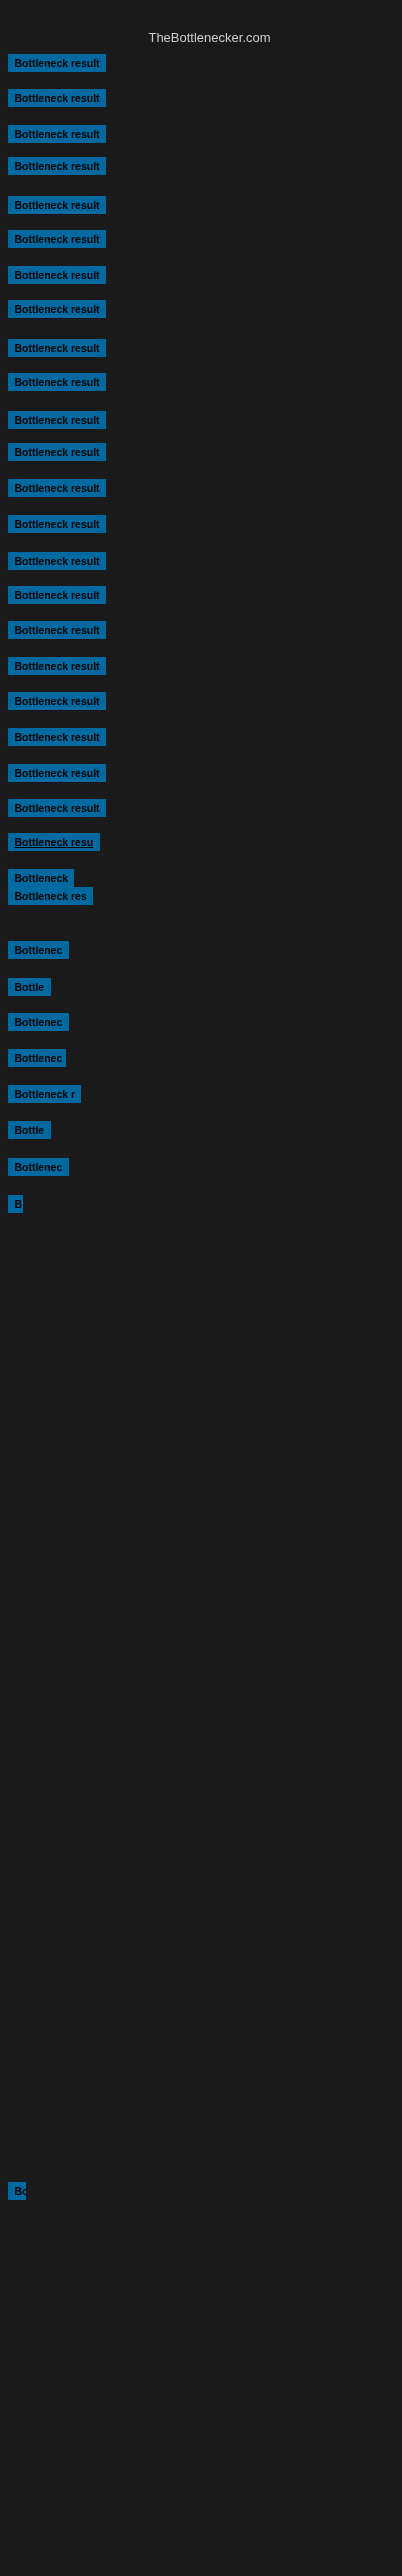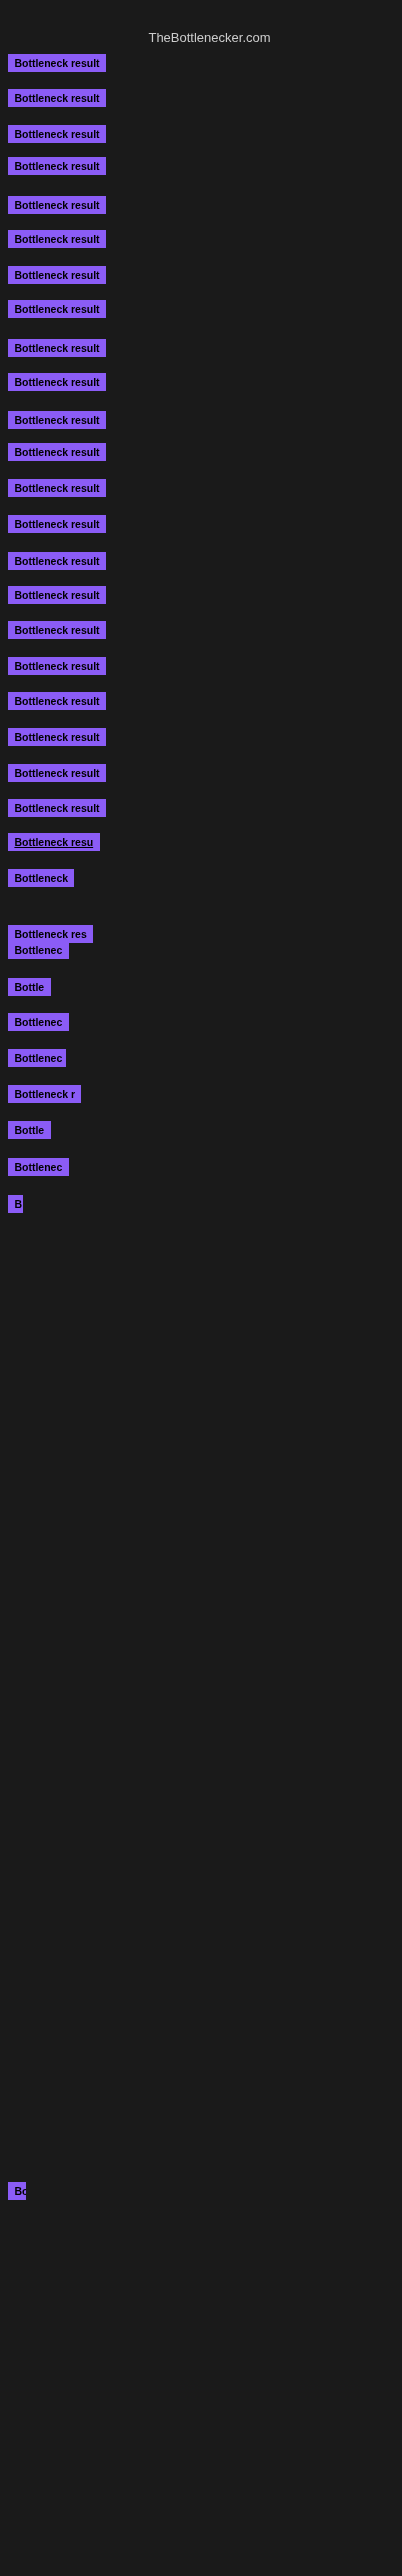--- a/index.html
+++ b/index.html
@@ -20,21 +20,21 @@
       text-align: center;
       color: #cccccc;
       font-size: 13px;
       padding: 6.4px 0;
       background-color: #1a1a1a;
     }
 
     .bottleneck-item {
       position: absolute;
       left: 0;
-      background-color: #8b5cf6;
+      background-color: #0369a1;
       color: #000000;
       font-size: 10.5px;
       font-weight: bold;
       padding: 3.2px 6.4px;
       white-space: nowrap;
       overflow: hidden;
     }
   </style>
 </head>
 <body>
@@ -59,21 +59,21 @@
       <div class="bottleneck-item" style="top: 544px; max-width: 109px;">Bottleneck result</div>
       <div class="bottleneck-item" style="top: 578px; max-width: 109px;">Bottleneck result</div>
       <div class="bottleneck-item" style="top: 613px; max-width: 109px;">Bottleneck result</div>
       <div class="bottleneck-item" style="top: 649px; max-width: 109px;">Bottleneck result</div>
       <div class="bottleneck-item" style="top: 684px; max-width: 109px;">Bottleneck result</div>
       <div class="bottleneck-item" style="top: 720px; max-width: 109px;">Bottleneck result</div>
       <div class="bottleneck-item" style="top: 756px; max-width: 105px;">Bottleneck result</div>
       <div class="bottleneck-item" style="top: 791px; max-width: 105px;">Bottleneck result</div>
       <div class="bottleneck-item" style="top: 825px; max-width: 93px; text-decoration: underline;">Bottleneck resu</div>
       <div class="bottleneck-item" style="top: 861px; max-width: 68px;">Bottleneck</div>
-      <div class="bottleneck-item" style="top: 917px; max-width: 87px;">Bottleneck res</div>
+      <div class="bottleneck-item" style="top: 879px; max-width: 87px;">Bottleneck res</div>
       <div class="bottleneck-item" style="top: 933px; max-width: 64px;">Bottlenec</div>
       <div class="bottleneck-item" style="top: 970px; max-width: 47px;">Bottle</div>
       <div class="bottleneck-item" style="top: 1005px; max-width: 64px;">Bottlenec</div>
       <div class="bottleneck-item" style="top: 1041px; max-width: 58px;">Bottlenec</div>
       <div class="bottleneck-item" style="top: 1077px; max-width: 76px;">Bottleneck r</div>
       <div class="bottleneck-item" style="top: 1113px; max-width: 47px;">Bottle</div>
       <div class="bottleneck-item" style="top: 1150px; max-width: 64px;">Bottlenec</div>
       <div class="bottleneck-item" style="top: 1187px; max-width: 14.5px;">B</div>
       <div class="bottleneck-item" style="top: 2174px; max-width: 17.7px; text-align: center;">Bo</div>
     </div>

